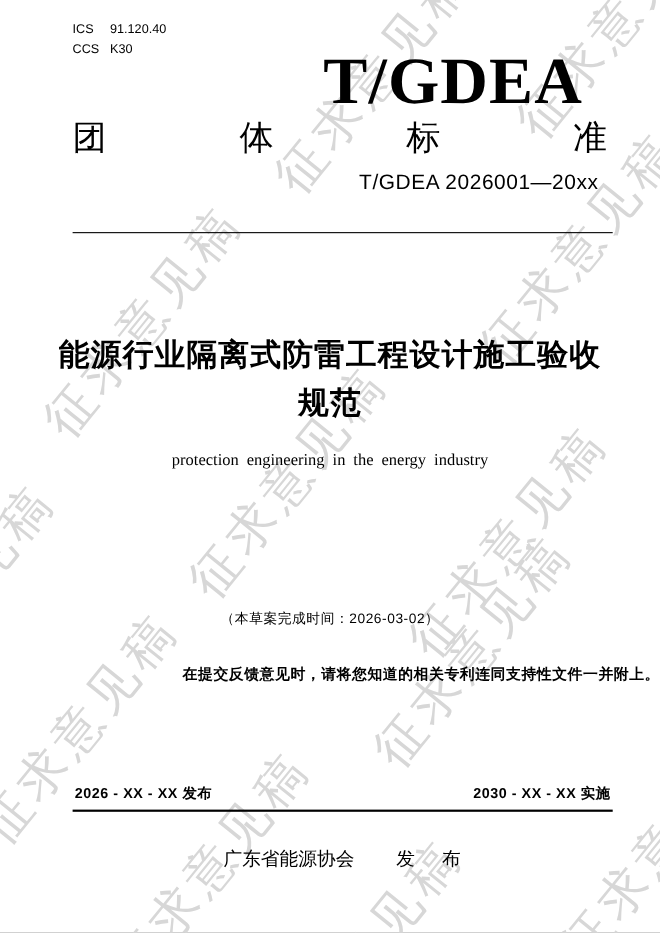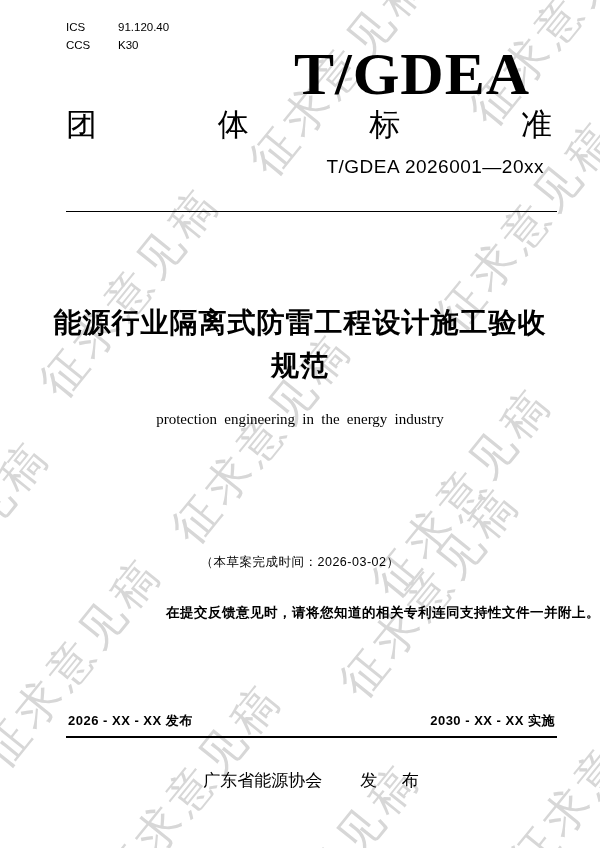--- a/index.html
+++ b/index.html
@@ -20,21 +20,21 @@
     letter-spacing:6px;
     color:var(--wm-color,#d7d7d7);
     white-space:nowrap;
     transform:translate(-50%,-50%) rotate(-51deg);
     transform-origin:center center;
   }
   
   .content{position:absolute;inset:0;z-index:2;}
   .ics-block{position:absolute;left:66px;top:18px;font-size:11.5px;line-height:18px;}
   .ics-label{font-family:Liberation Sans, sans-serif;display:inline-block;width:34px;}
-  .ics-value{font-family:"Liberation Sans",sans-serif;margin-left:18px;}
+  .ics-value{font-family:"Liberation Sans",sans-serif;}
   .logo{
     position:absolute;top:44px;right:70px;
     font-family:"Liberation Serif",serif;
     font-weight:bold;font-size:60px;line-height:1;
     letter-spacing:1px;
   }
   .std-type{
     position:absolute;top:106px;left:66px;right:48px;
     display:flex;justify-content:space-between;
     font-size:31px;line-height:38px;font-weight:400;

